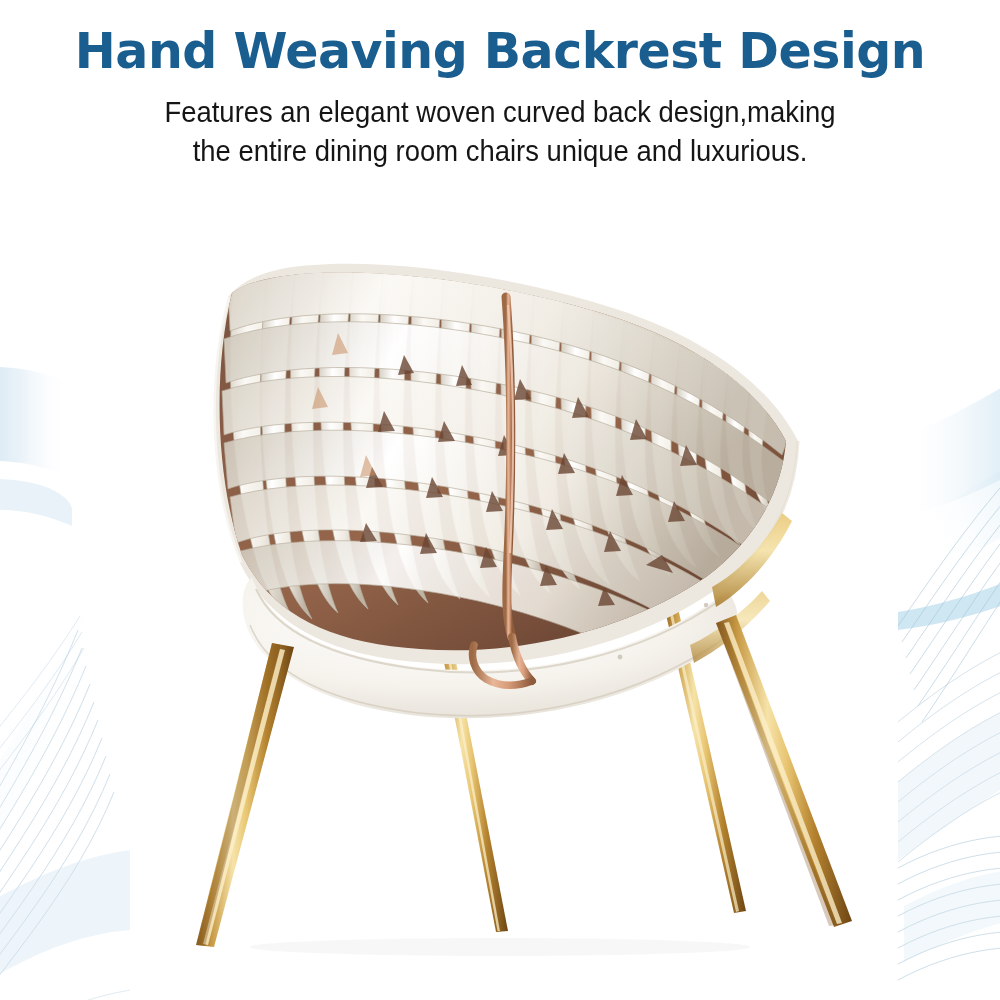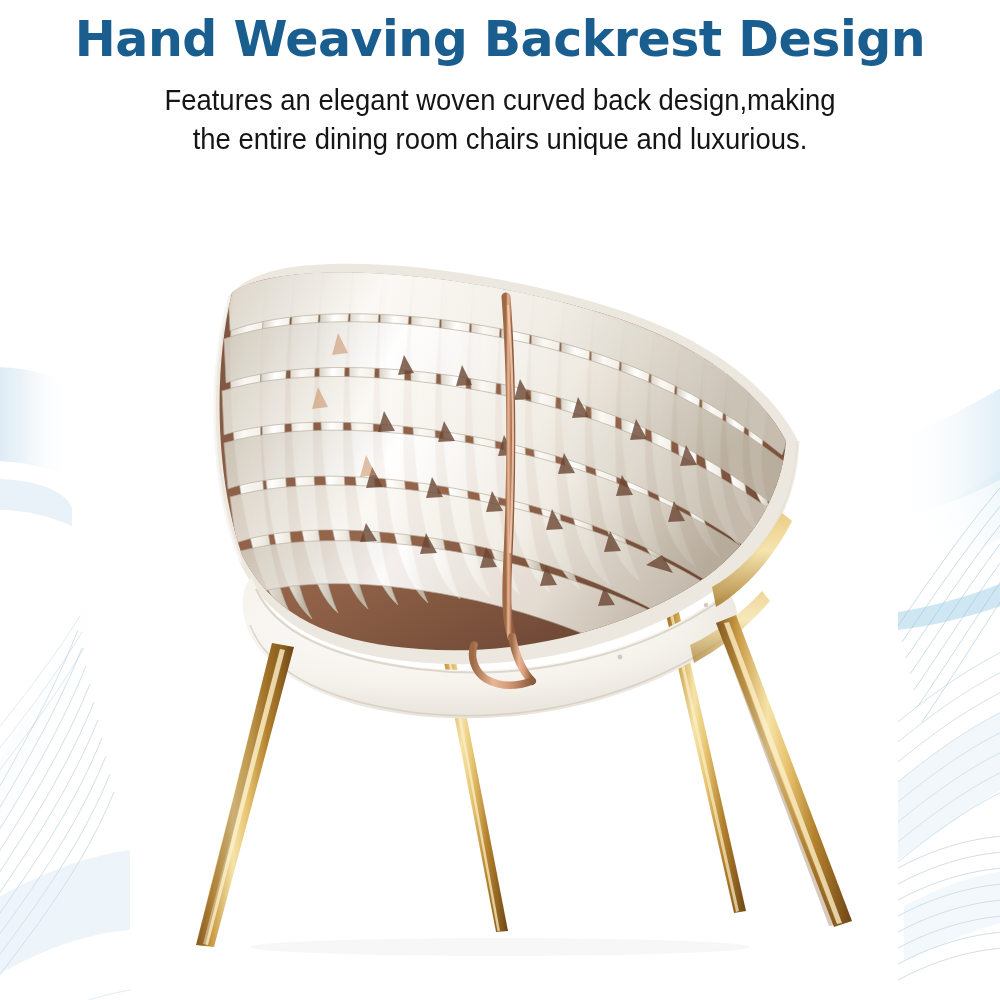--- a/index.html
+++ b/index.html
@@ -31,21 +31,21 @@
 
   
   .header {
     position: absolute;
     left: 0; top: 0;
     width: 1000px;
     text-align: center;
   }
   .title {
     margin: 0;
-    padding-top: 14px;
+    padding-top: 26px;
     font-family: "DejaVu Sans", sans-serif;
     font-size: 49px;
     font-weight: bold;
     letter-spacing: -0.5px;
     color: #1A5E90;
     line-height: 1.06;
     white-space: nowrap;
   }
   .subtitle {
     margin: 0;

